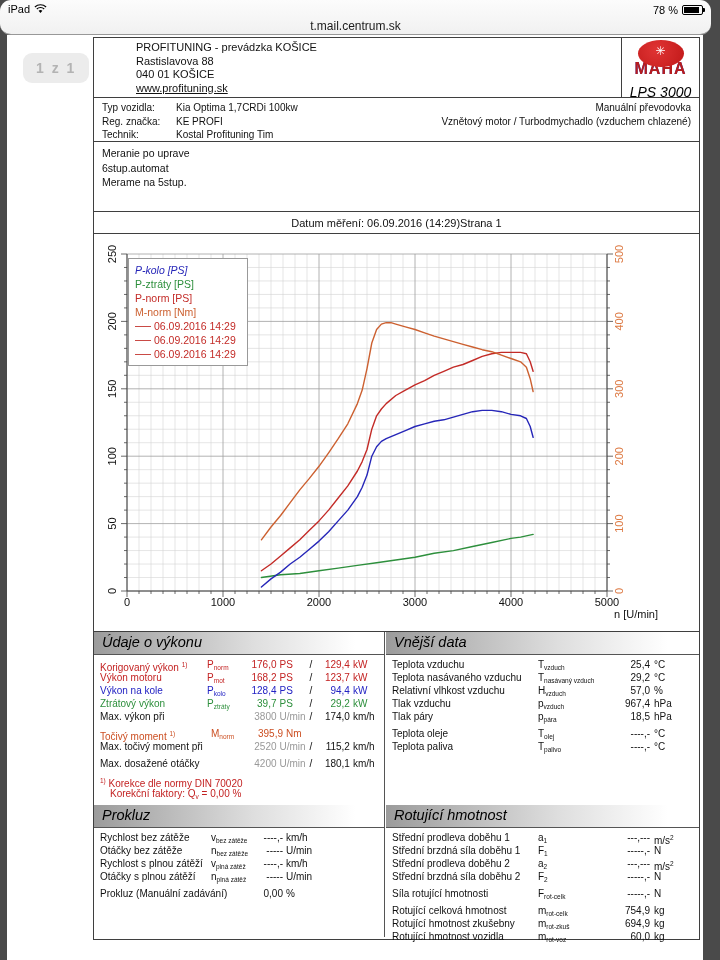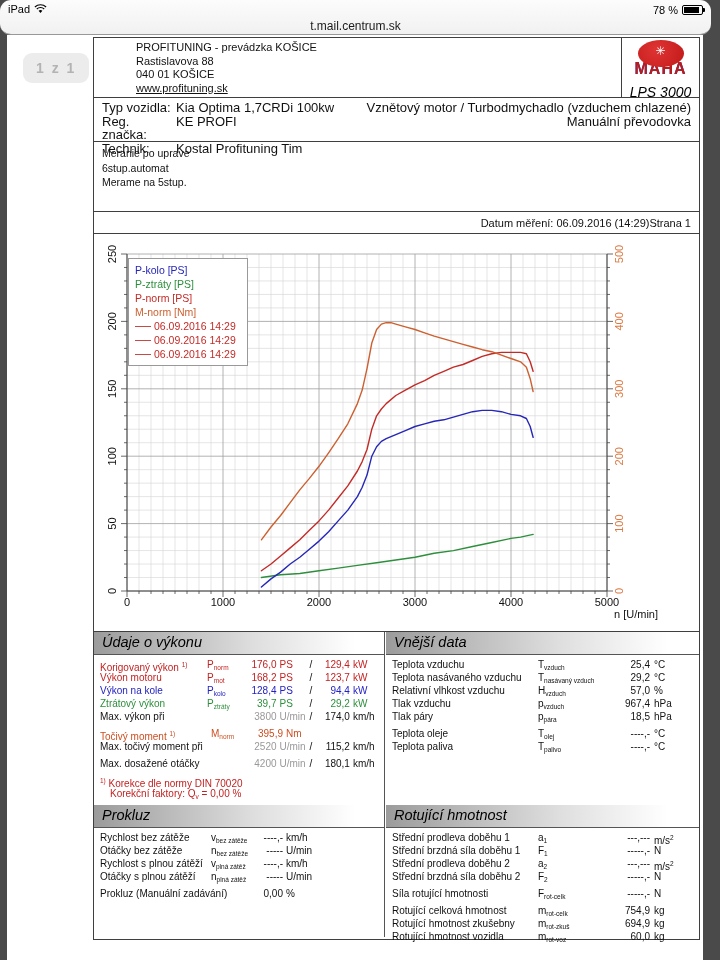--- a/index.html
+++ b/index.html
@@ -31,31 +31,31 @@
   .address .web{text-decoration:underline;color:#111;cursor:pointer;}
   .logo-box{position:absolute;right:0;top:0;width:77px;height:59px;border-left:1px solid #3f3f3f;text-align:center;overflow:hidden;}
   .maha-oval{width:46px;height:27px;background:radial-gradient(circle at 40% 35%,#e03434,#c01818);border-radius:50%;
              margin:2px auto 0;position:relative;}
   .maha-oval .gear{position:absolute;left:0;right:0;top:5px;color:#fff;font-size:12px;line-height:12px;}
   .maha-word{color:#b91c1c;font-weight:bold;font-size:16px;letter-spacing:1px;line-height:14px;margin-top:-5px;
              text-shadow:0 0 0 #1822ae;}
   .logo-caption{font-size:14px;font-style:italic;color:#000;margin-top:8px;}
 
   
-  .vehicle{height:43px;border-bottom:1px solid #3f3f3f;position:relative;font-size:13px;line-height:13.5px;}
+  .vehicle{height:43px;border-bottom:1px solid #3f3f3f;position:relative;font-size:10px;line-height:13.5px;}
   .veh-left{position:absolute;left:8px;top:3px;}
   .veh-row{display:flex;}
   .veh-row .vl{width:74px;}
   .veh-right{position:absolute;right:8px;top:3px;text-align:right;}
 
   
   .notes{height:70px;border-bottom:1px solid #3f3f3f;padding:4px 8px;font-size:10.5px;line-height:14.5px;box-sizing:border-box;}
 
   
-  .datum{height:21px;border-bottom:1px solid #3f3f3f;display:flex;justify-content:flex-end;align-items:center;
+  .datum{height:21px;border-bottom:1px solid #3f3f3f;display:flex;justify-content:center;align-items:center;
          padding:0 8px;font-size:11px;}
 
   
   .chart-wrap{height:397px;position:relative;}
   .legend{position:absolute;left:34px;top:24px;width:106px;background:#fff;border:1px solid #999;
           padding:4px 6px;font-size:10.5px;line-height:14px;z-index:2;}
   .legend .li{white-space:nowrap;}
   .legend .run{display:flex;align-items:center;color:#c32b27;white-space:nowrap;}
   .legend .run .mark{display:inline-block;width:16px;height:0;border-top:1px solid #c94a45;margin-right:3px;flex:none;}
 
@@ -148,39 +148,39 @@
             <div class="veh-row">
               <span class="vl">Reg. značka:</span>
               <span>KE PROFI</span>
             </div>
             <div class="veh-row">
               <span class="vl">Technik:</span>
               <span>Kostal Profituning Tim</span>
             </div>
           </div>
         <div class="veh-right" id="veh-right">
+            <div>Manuální převodovka</div>
             <div>Vznětový motor / Turbodmychadlo (vzduchem chlazené)</div>
-            <div>Manuální převodovka</div>
           </div>
       </div>
 
       <div class="notes" id="notes">
           <div>Meranie po uprave</div>
           <div>6stup.automat</div>
           <div>Merame na 5stup.</div>
         </div>
 
       <div class="datum">
         <span>Datum měření: 06.09.2016 (14:29)</span>
         <span>Strana 1</span>
       </div>
 
       <div class="chart-wrap">
         <div class="legend" id="legend">
-            <div class="li" style="color: rgb(38, 38, 184);">P-kolo [PS]</div>
+            <div class="li" style="color: rgb(38, 38, 184); font-style: italic;">P-kolo [PS]</div>
             <div class="li" style="color: rgb(45, 143, 60);">P-ztráty [PS]</div>
             <div class="li" style="color: rgb(195, 43, 39);">P-norm [PS]</div>
             <div class="li" style="color: rgb(204, 96, 48);">M-norm [Nm]</div>
             <div class="run">
               <span class="mark"></span>
               <span>06.09.2016 14:29</span>
             </div>
             <div class="run">
               <span class="mark"></span>
               <span>06.09.2016 14:29</span>

